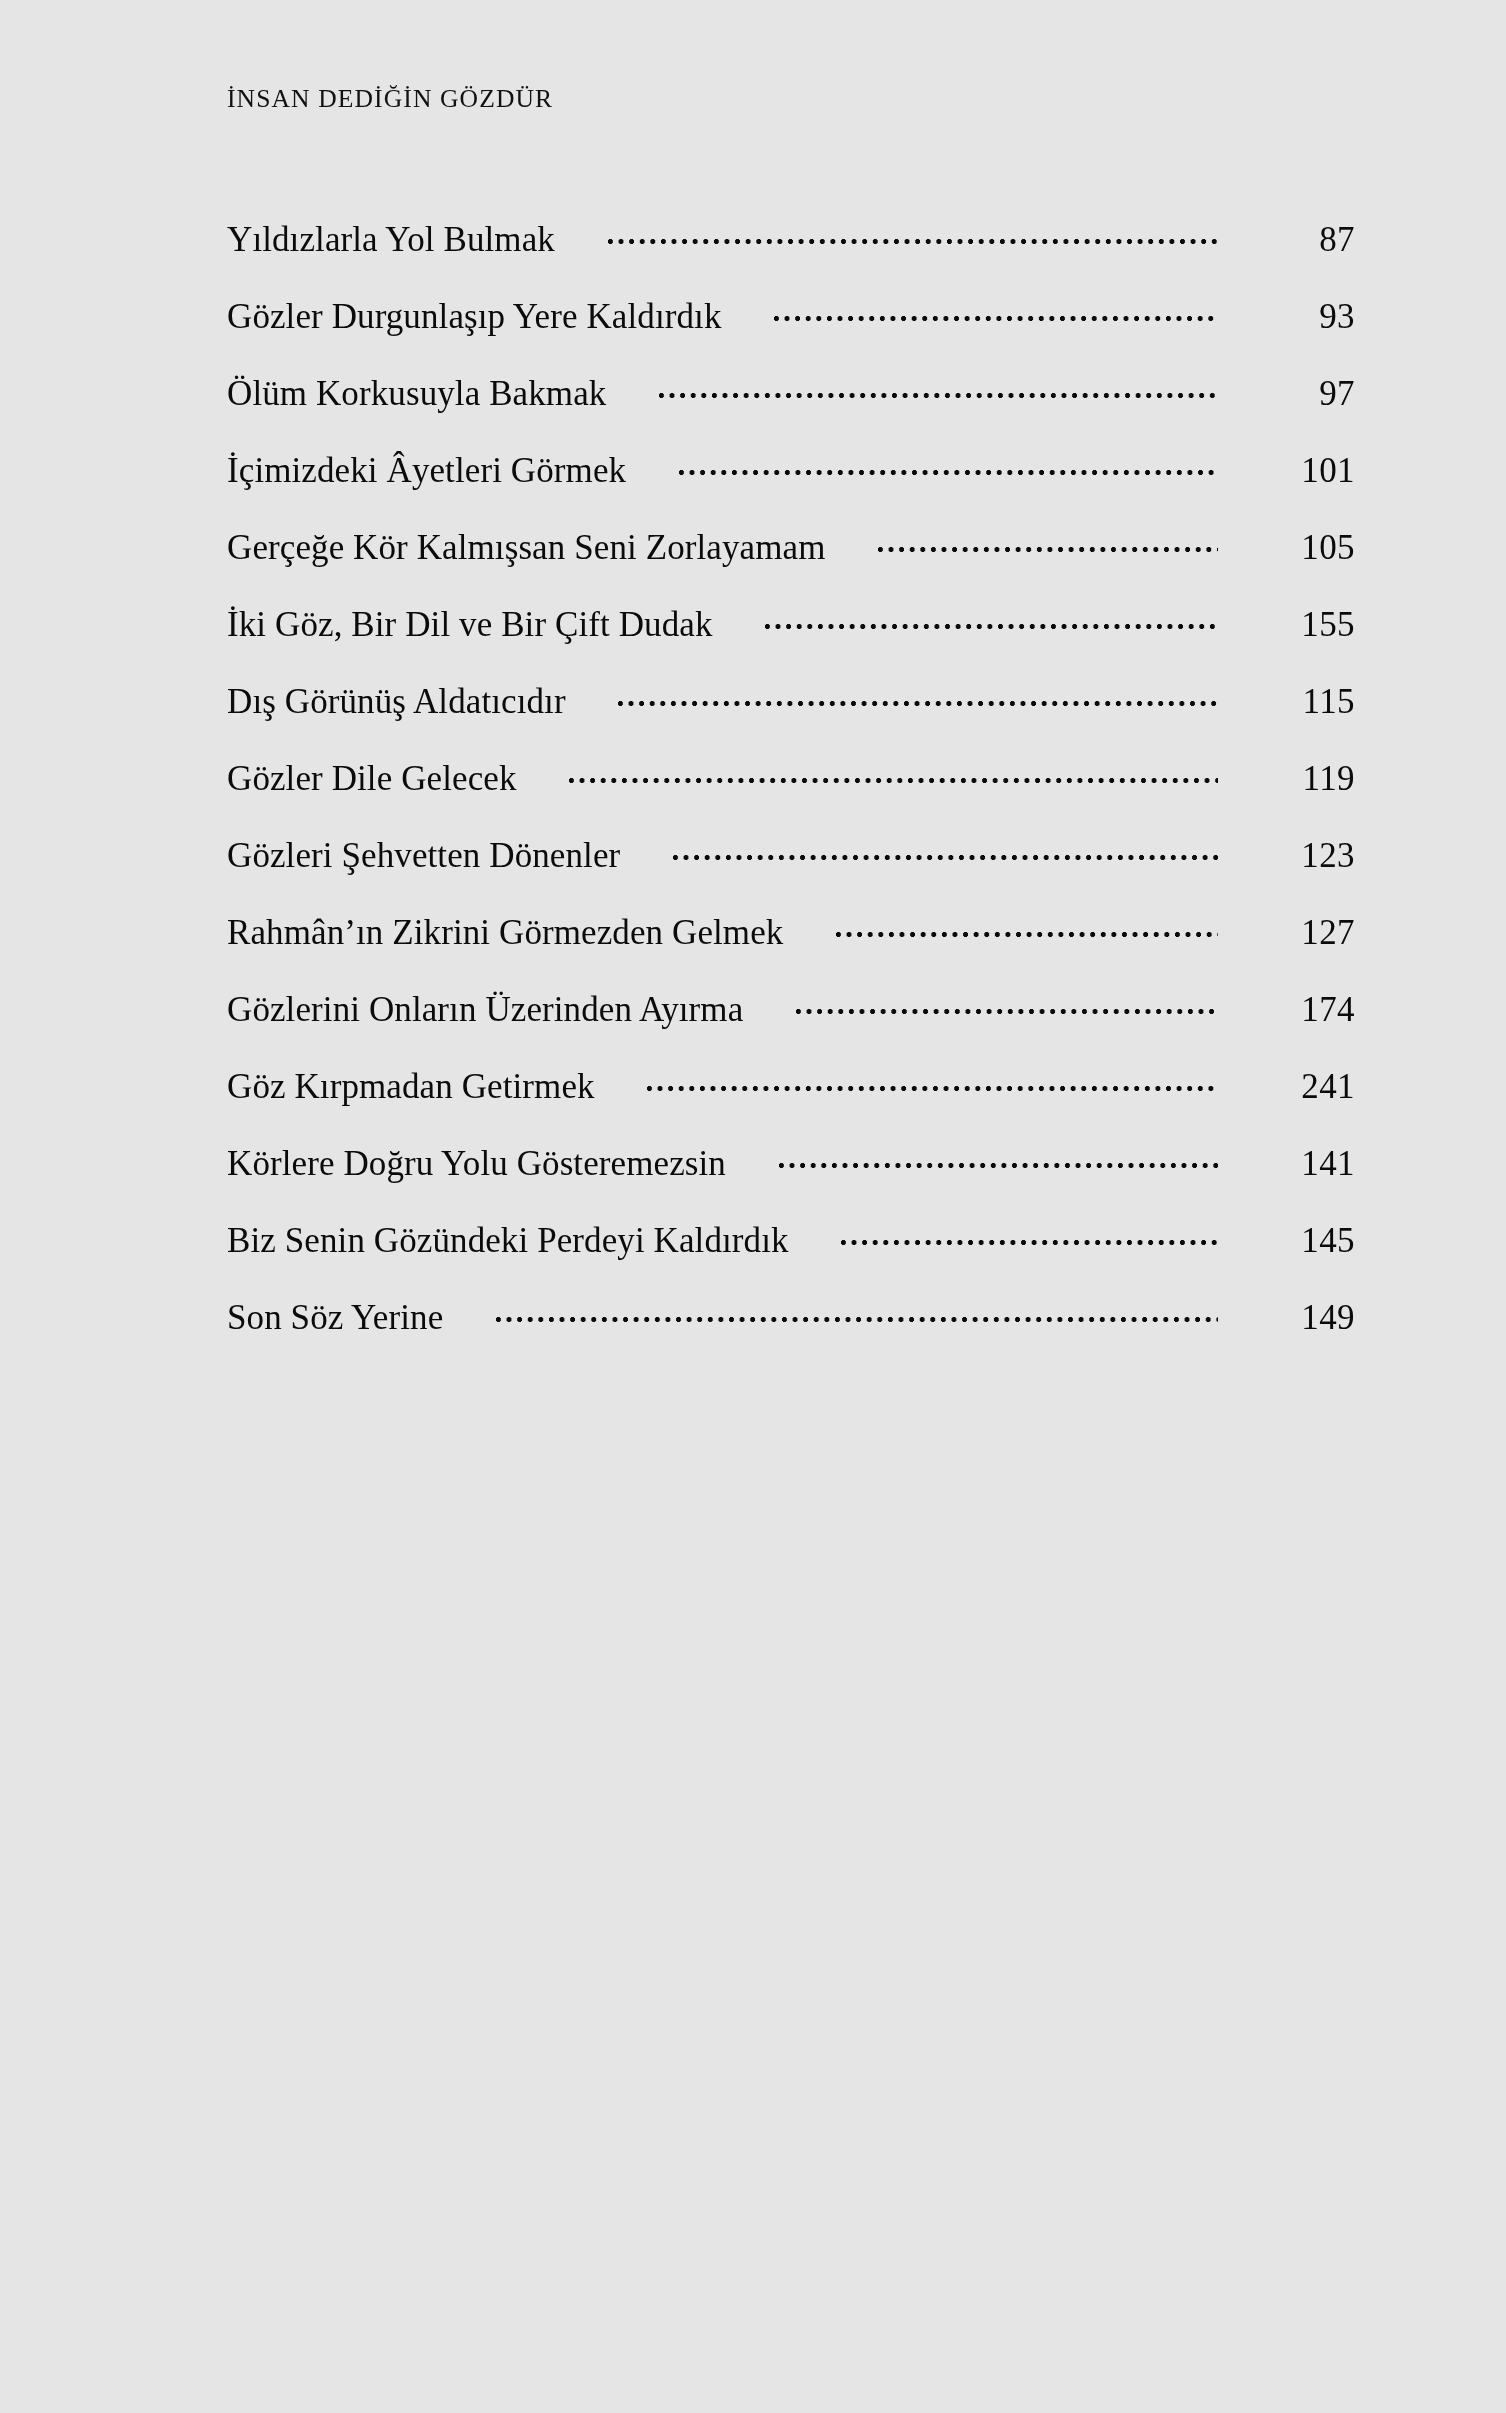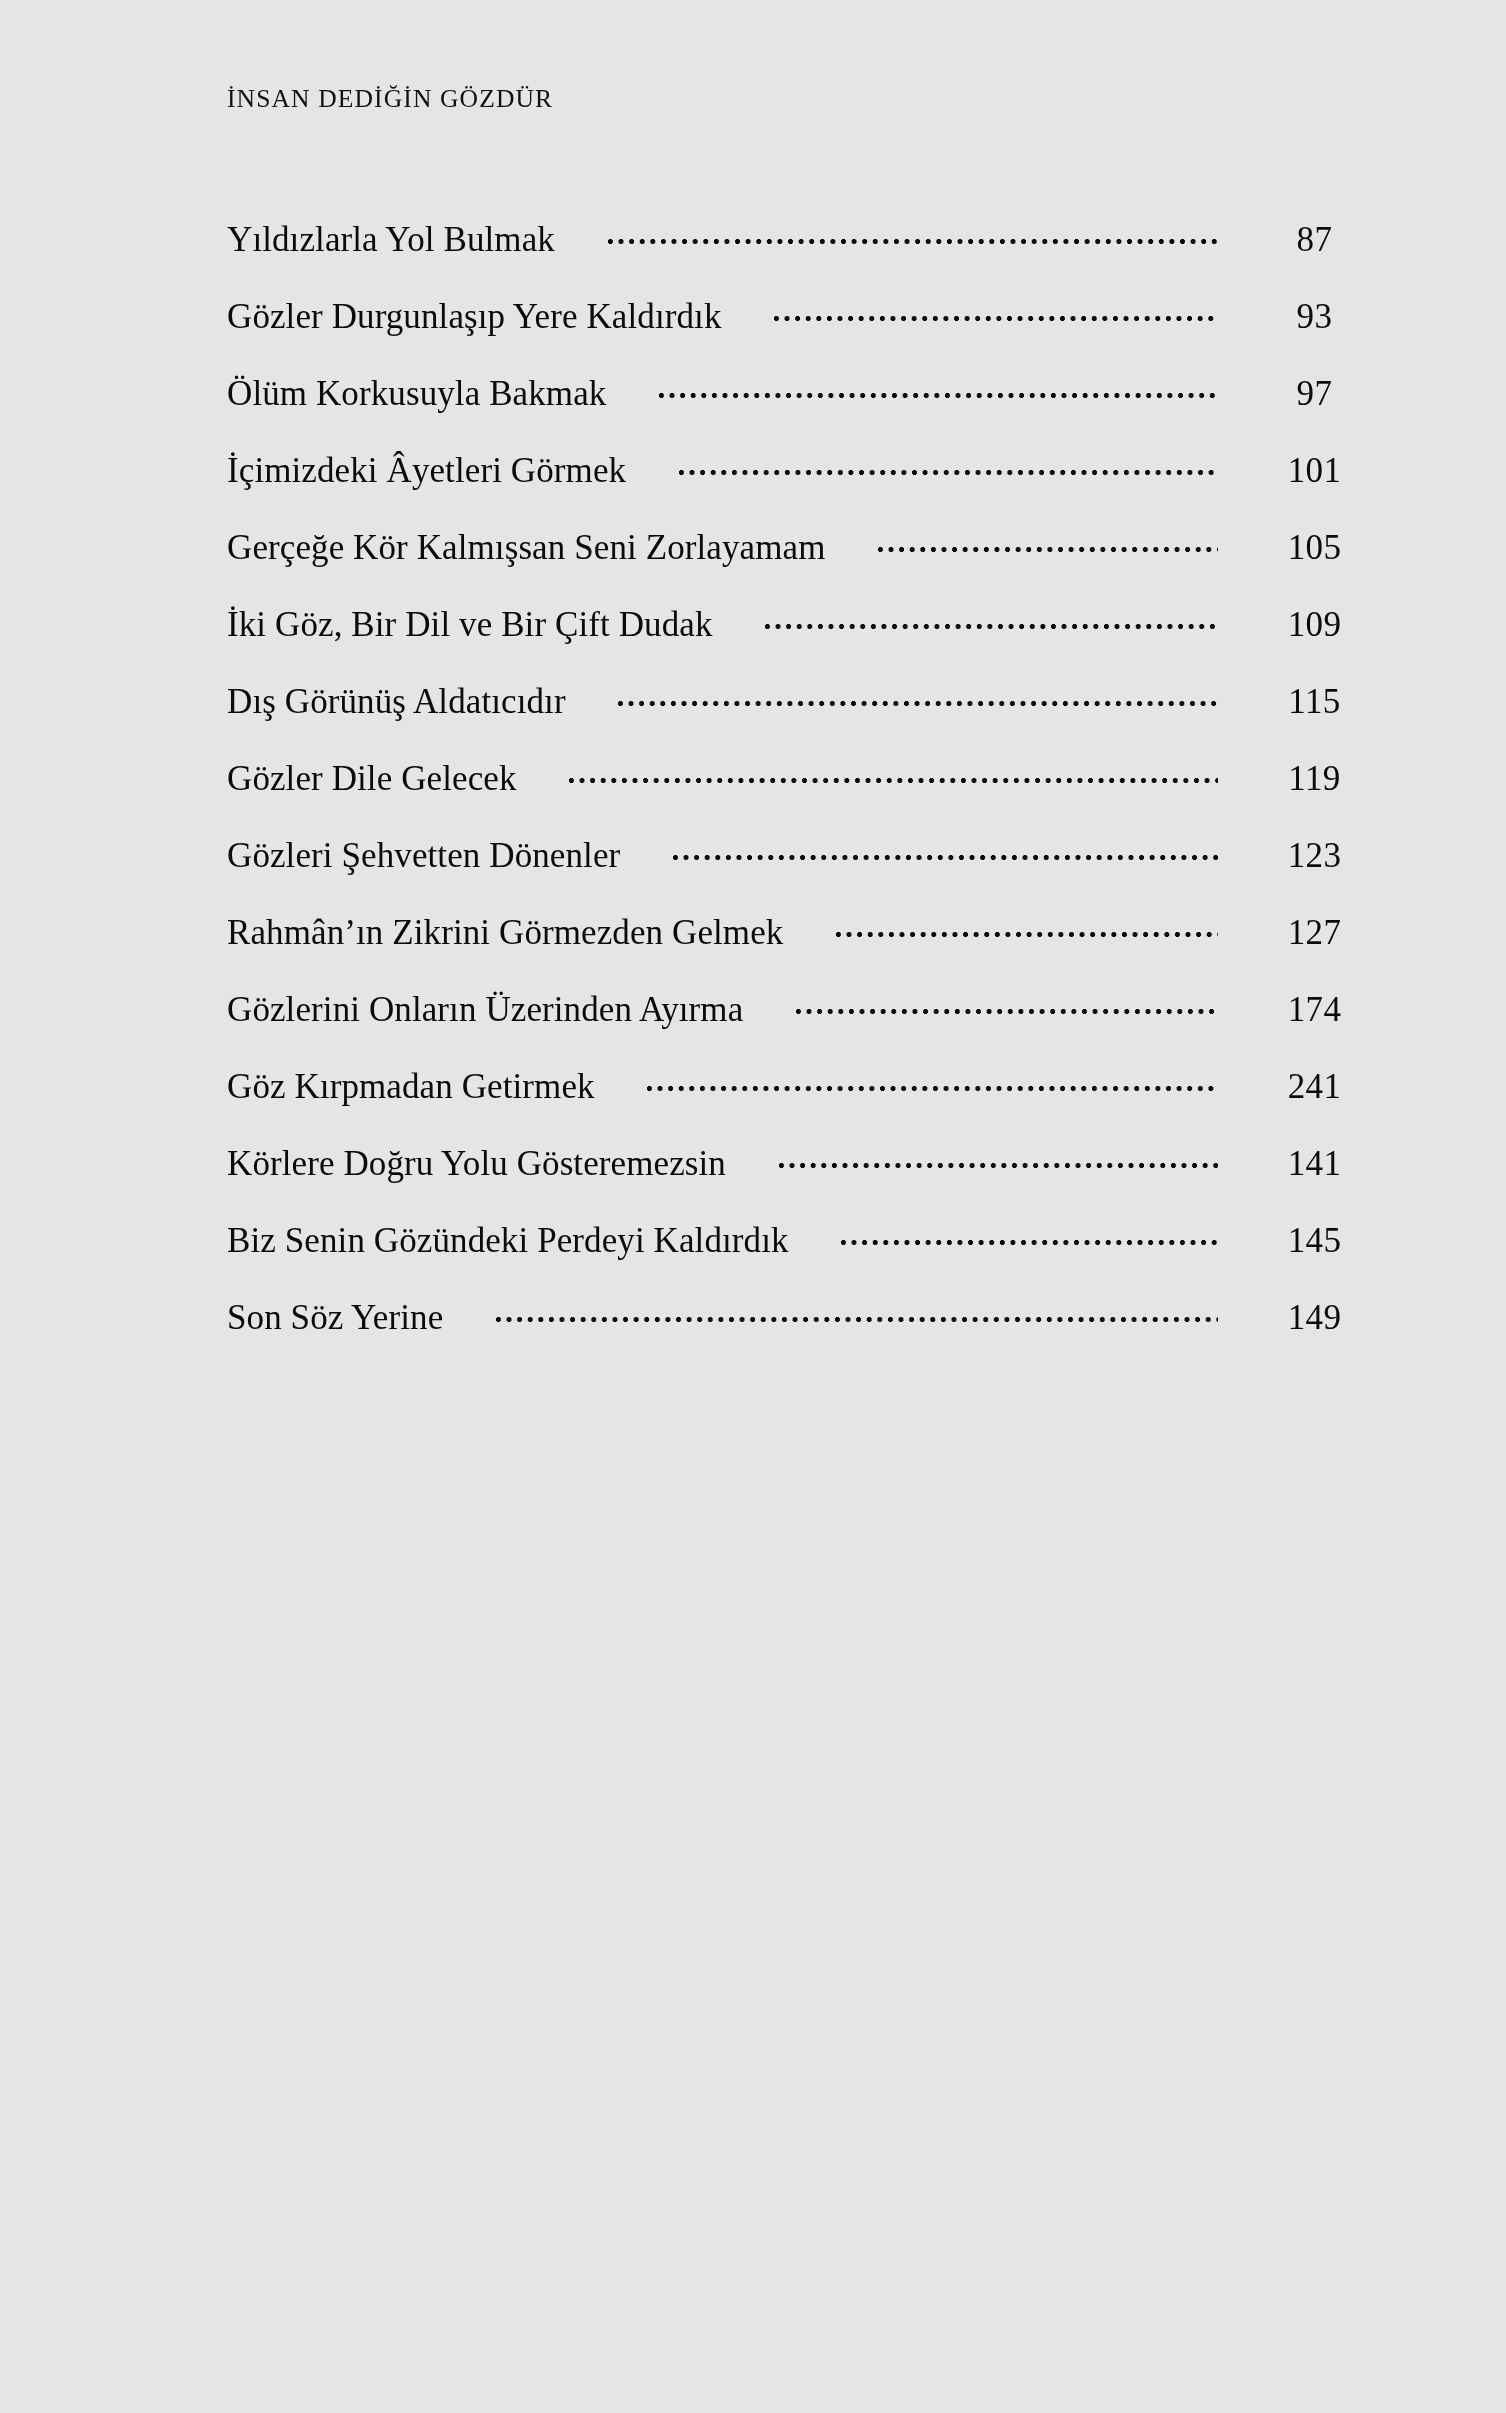--- a/index.html
+++ b/index.html
@@ -74,21 +74,21 @@
     bottom: 0.20em;
     height: 4.7px;
     background-image: radial-gradient(circle at 2.4px 2.4px, #0b0b0b 2.3px, rgba(0,0,0,0) 2.5px);
     background-size: 10.6px 4.7px;
     background-repeat: repeat-x;
   }
 
   .toc-page {
     flex: 0 0 auto;
     min-width: 81px;
-    text-align: center;
+    text-align: right;
     padding-left: 7.6px;
     letter-spacing: 0.4px;
   }
 </style>
 </head>
 <body>
 
 <div class="page">
 
   <div class="running-header">İNSAN DEDİĞİN GÖZDÜR</div>
@@ -115,21 +115,21 @@
         <span class="toc-page">101</span>
       </div>
       <div class="toc-entry">
         <span class="toc-title">Gerçeğe Kör Kalmışsan Seni Zorlayamam</span>
         <span class="toc-leader"></span>
         <span class="toc-page">105</span>
       </div>
       <div class="toc-entry">
         <span class="toc-title">İki Göz, Bir Dil ve Bir Çift Dudak</span>
         <span class="toc-leader"></span>
-        <span class="toc-page">109</span>
+        <span class="toc-page">155</span>
       </div>
       <div class="toc-entry">
         <span class="toc-title">Dış Görünüş Aldatıcıdır</span>
         <span class="toc-leader"></span>
         <span class="toc-page">115</span>
       </div>
       <div class="toc-entry">
         <span class="toc-title">Gözler Dile Gelecek</span>
         <span class="toc-leader"></span>
         <span class="toc-page">119</span>

